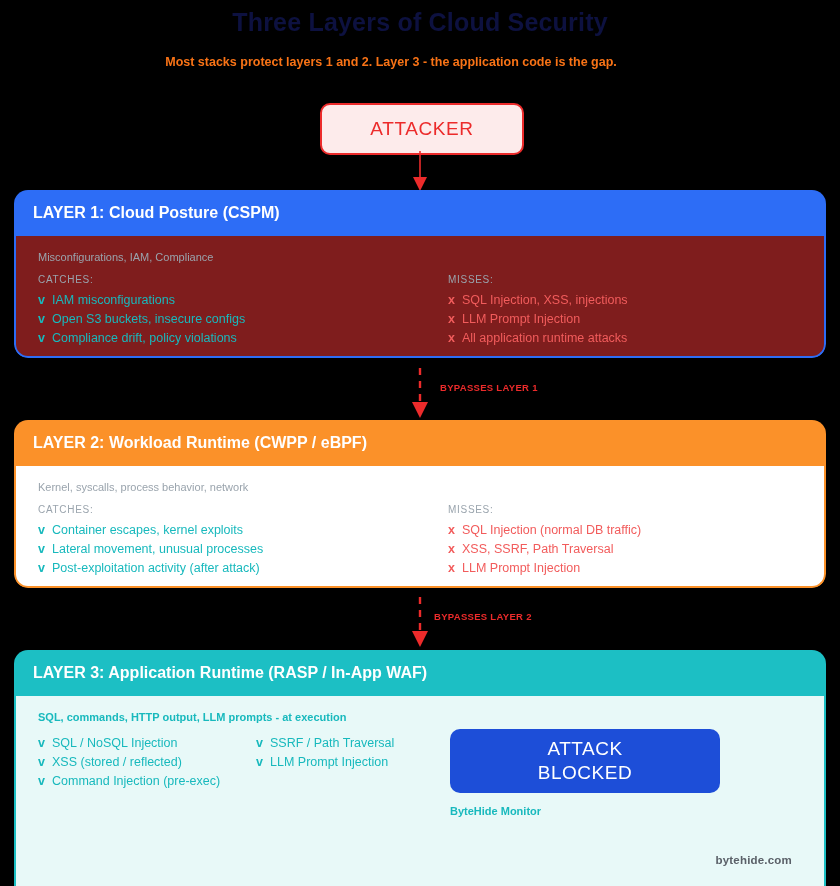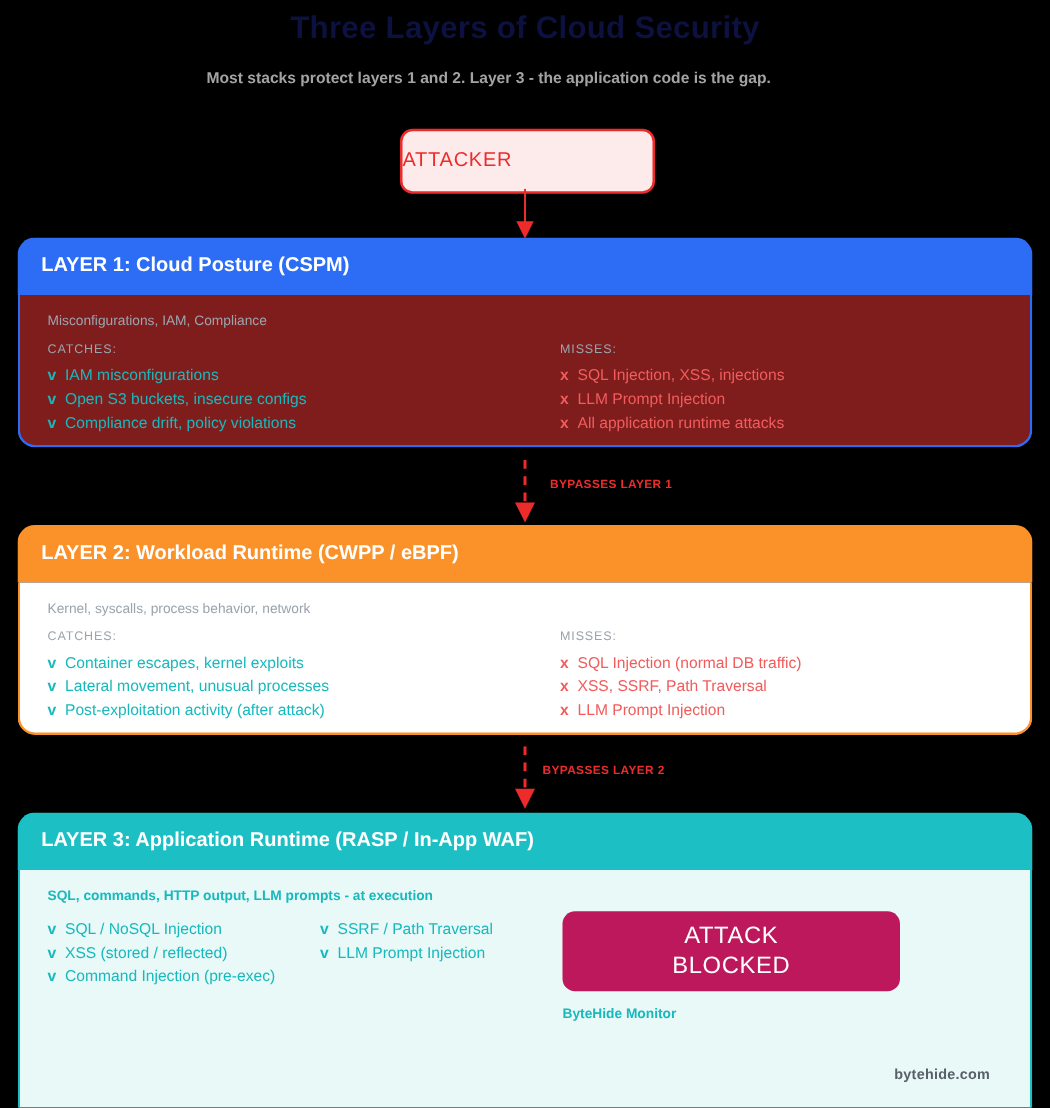--- a/index.html
+++ b/index.html
@@ -29,37 +29,37 @@
     letter-spacing: 0.2px;
   }
   .page-subtitle {
     position: absolute;
     top: 55px;
     left: 0;
     width: 782px;
     text-align: center;
     font-size: 12.5px;
     font-weight: bold;
-    color: #a3a3a3;
+    color: #f97316;
   }
 
   
   .attacker-box {
     position: absolute;
     left: 320px;
     top: 103px;
     width: 200px;
     height: 48px;
     border: 2px solid #ec2b2b;
     background: #fdebeb;
     border-radius: 10px;
     display: flex;
     align-items: center;
-    justify-content: flex-start;
-    font-size: 16px;
+    justify-content: center;
+    font-size: 19px;
     color: #ec2b2b;
     letter-spacing: 0.6px;
   }
 
   
   .connector {
     position: absolute;
     left: 0;
     width: 840px;
     pointer-events: none;
@@ -168,21 +168,21 @@
   #layer-3 .col-left { width: 218px; }
   #layer-3 .col-mid  { width: 200px; }
 
   
   .blocked-badge {
     position: absolute;
     left: 450px;
     top: 729px;
     width: 270px;
     height: 64px;
-    background: #be185d;
+    background: #1d4ed8;
     border-radius: 10px;
     display: flex;
     flex-direction: column;
     align-items: center;
     justify-content: center;
     color: #ffffff;
     font-size: 19px;
     line-height: 24px;
     letter-spacing: 0.5px;
   }

